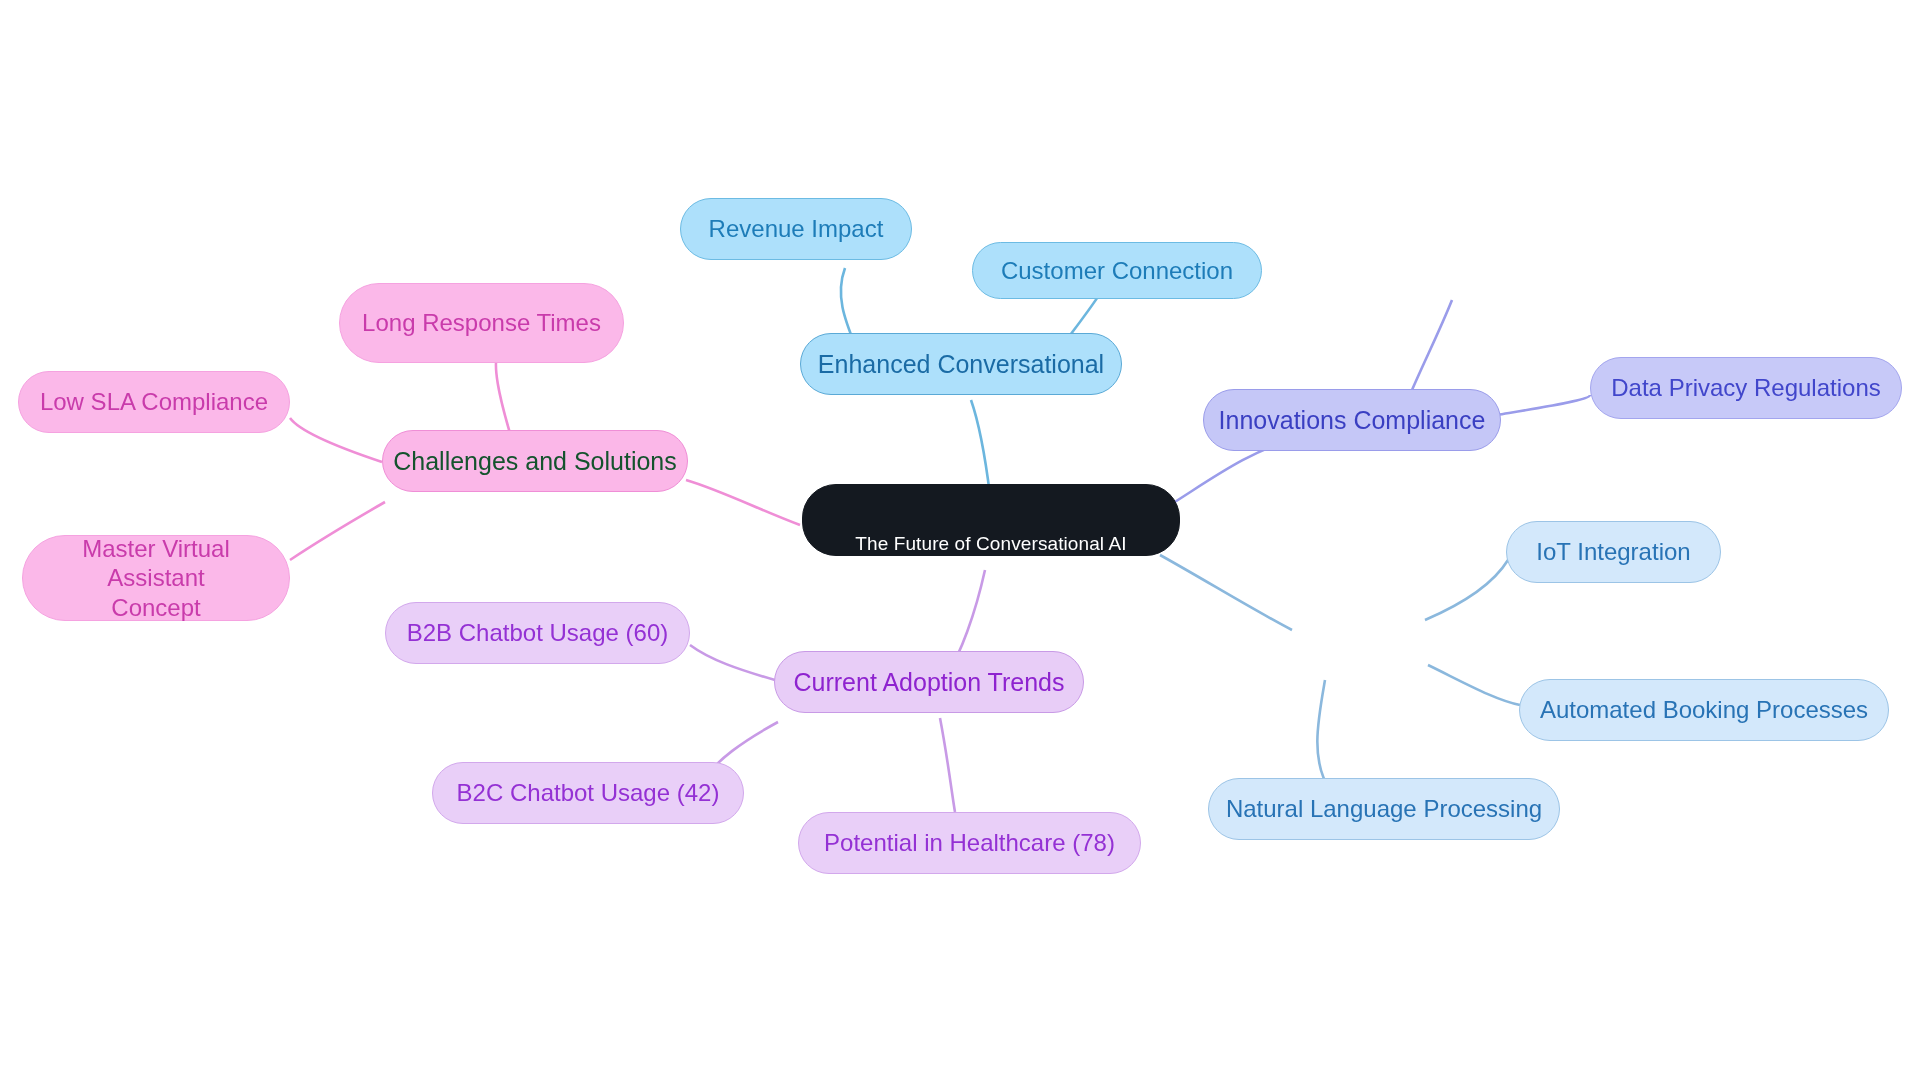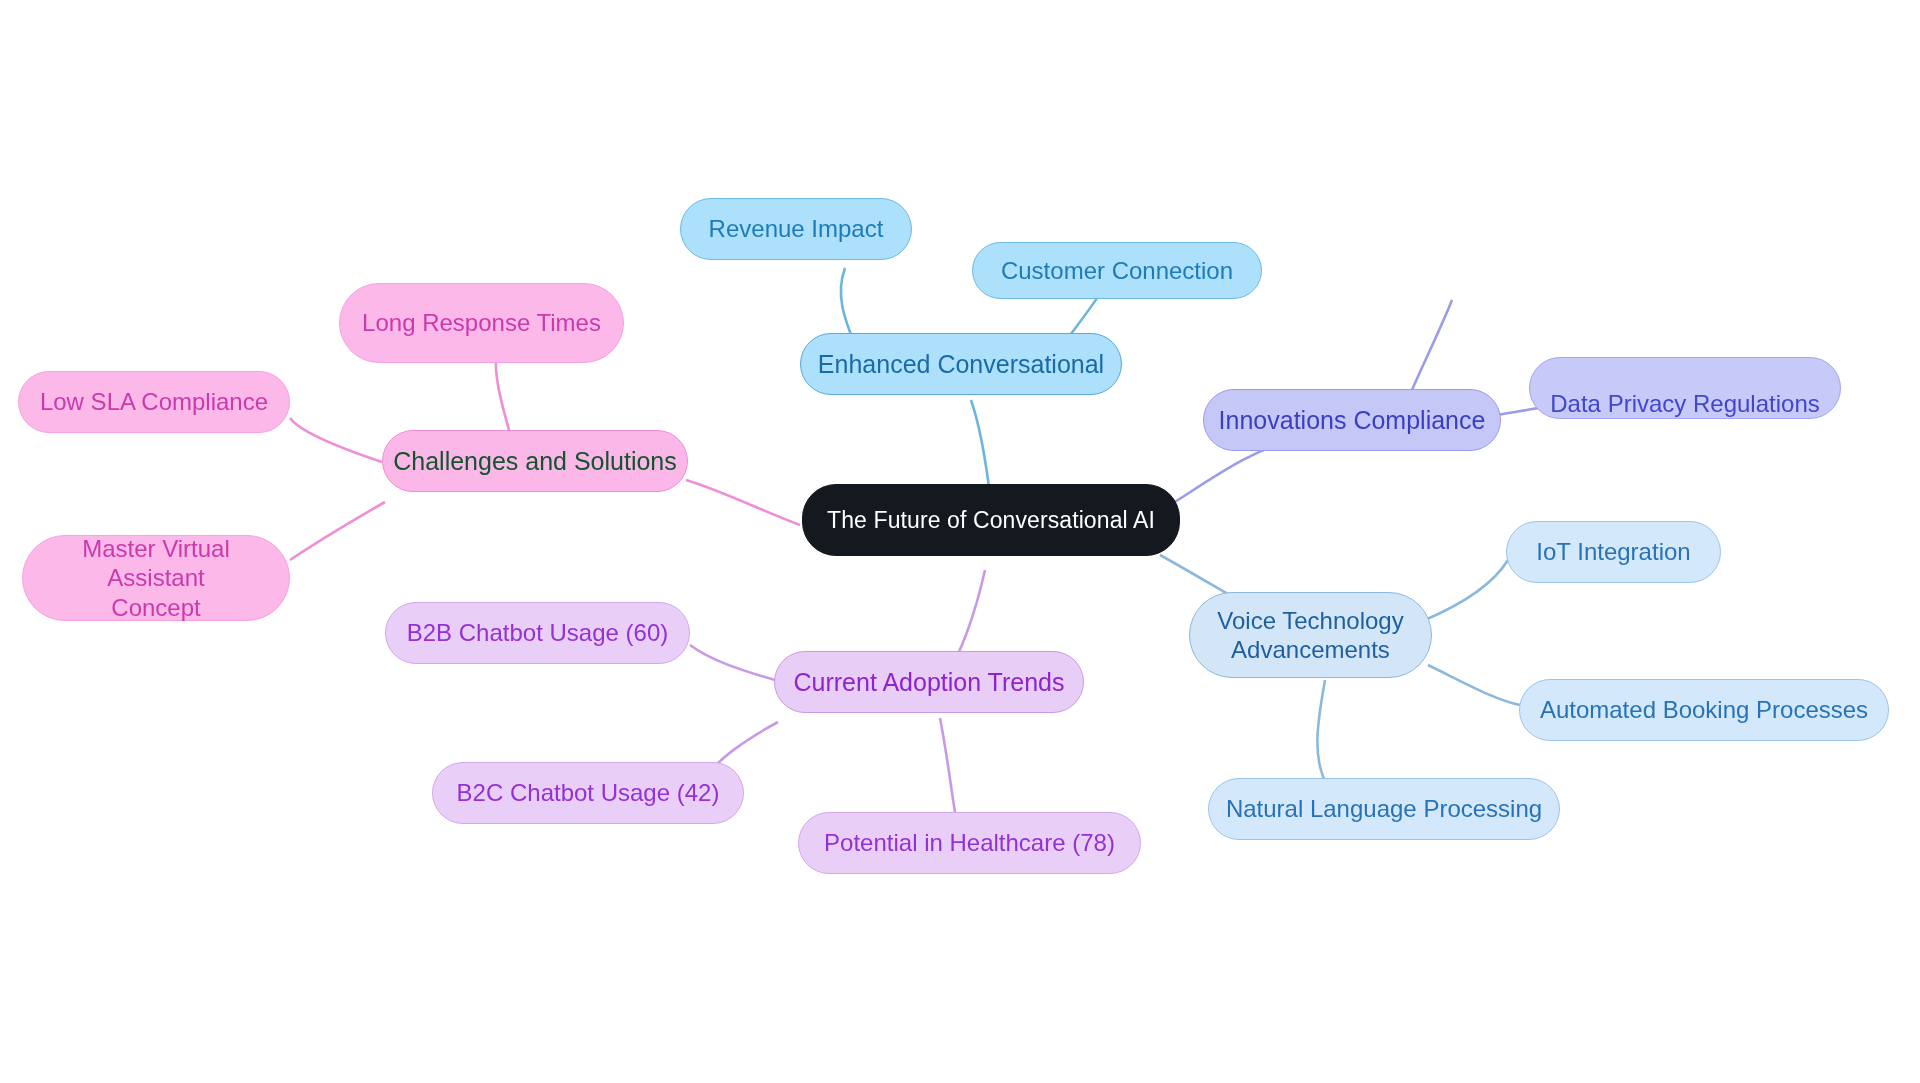--- a/index.html
+++ b/index.html
@@ -38,22 +38,23 @@
     line-height: 1.22;
     white-space: pre-line;
     padding: 0 10px;
   }
   .node-root {
     background: #15192099;
     background: #141920;
     border-color: #141920;
     color: #ffffff;
     border-radius: 34px;
-    font-size: 23px;
+    font-size: 19px;
     letter-spacing: 0.1px;
+    align-items: flex-end;
   }
   .node-branch-blue {
     background: #ade0fb;
     border-color: #5aa9d6;
     color: #1a6ba5;
     font-size: 25px;
   }
   .node-leaf-blue {
     background: #ade0fb;
     border-color: #6cbbe3;
@@ -146,43 +147,39 @@
   </div>
 
   <div class="node node-branch-blue" style="left:800px; top:333px; width:322px; height:62px;">
     <span>Enhanced Conversational</span>
   </div>
 
   <div class="node node-branch-lavender" style="left:1203px; top:389px; width:298px; height:62px;">
     <span>Innovations Compliance</span>
   </div>
 
-  <div class="node node-branch-steel" style="left:1189px; top:592px; width:243px; height:86px;">
-    <span>Voice Technology
-Advancements</span>
-  </div>
 
   <div class="node node-branch-violet" style="left:774px; top:651px; width:310px; height:62px;">
     <span>Current Adoption Trends</span>
   </div>
 
   <div class="node node-branch-pink" style="left:382px; top:430px; width:306px; height:62px;">
     <span>Challenges and Solutions</span>
   </div>
 
   <div class="node node-leaf-blue" style="left:680px; top:198px; width:232px; height:62px;text-align:center;">
     <span>Revenue Impact</span>
   </div>
 
   <div class="node node-leaf-blue" style="left:972px; top:207px; width:290px; height:57px;margin-top:35px;">
     <span>Customer Connection</span>
   </div>
 
 
-  <div class="node node-leaf-lavender" style="left:1529px; top:357px; width:312px; height:62px;align-items:flex-end;">
+  <div class="node node-leaf-lavender" style="left:1590px; top:357px; width:312px; height:62px;">
     <span>Data Privacy Regulations</span>
   </div>
 
   <div class="node node-leaf-steel" style="left:1506px; top:521px; width:215px; height:62px;justify-content:center;">
     <span>IoT Integration</span>
   </div>
 
   <div class="node node-leaf-steel" style="left:1519px; top:679px; width:370px; height:62px;">
     <span>Automated Booking Processes</span>
   </div>

